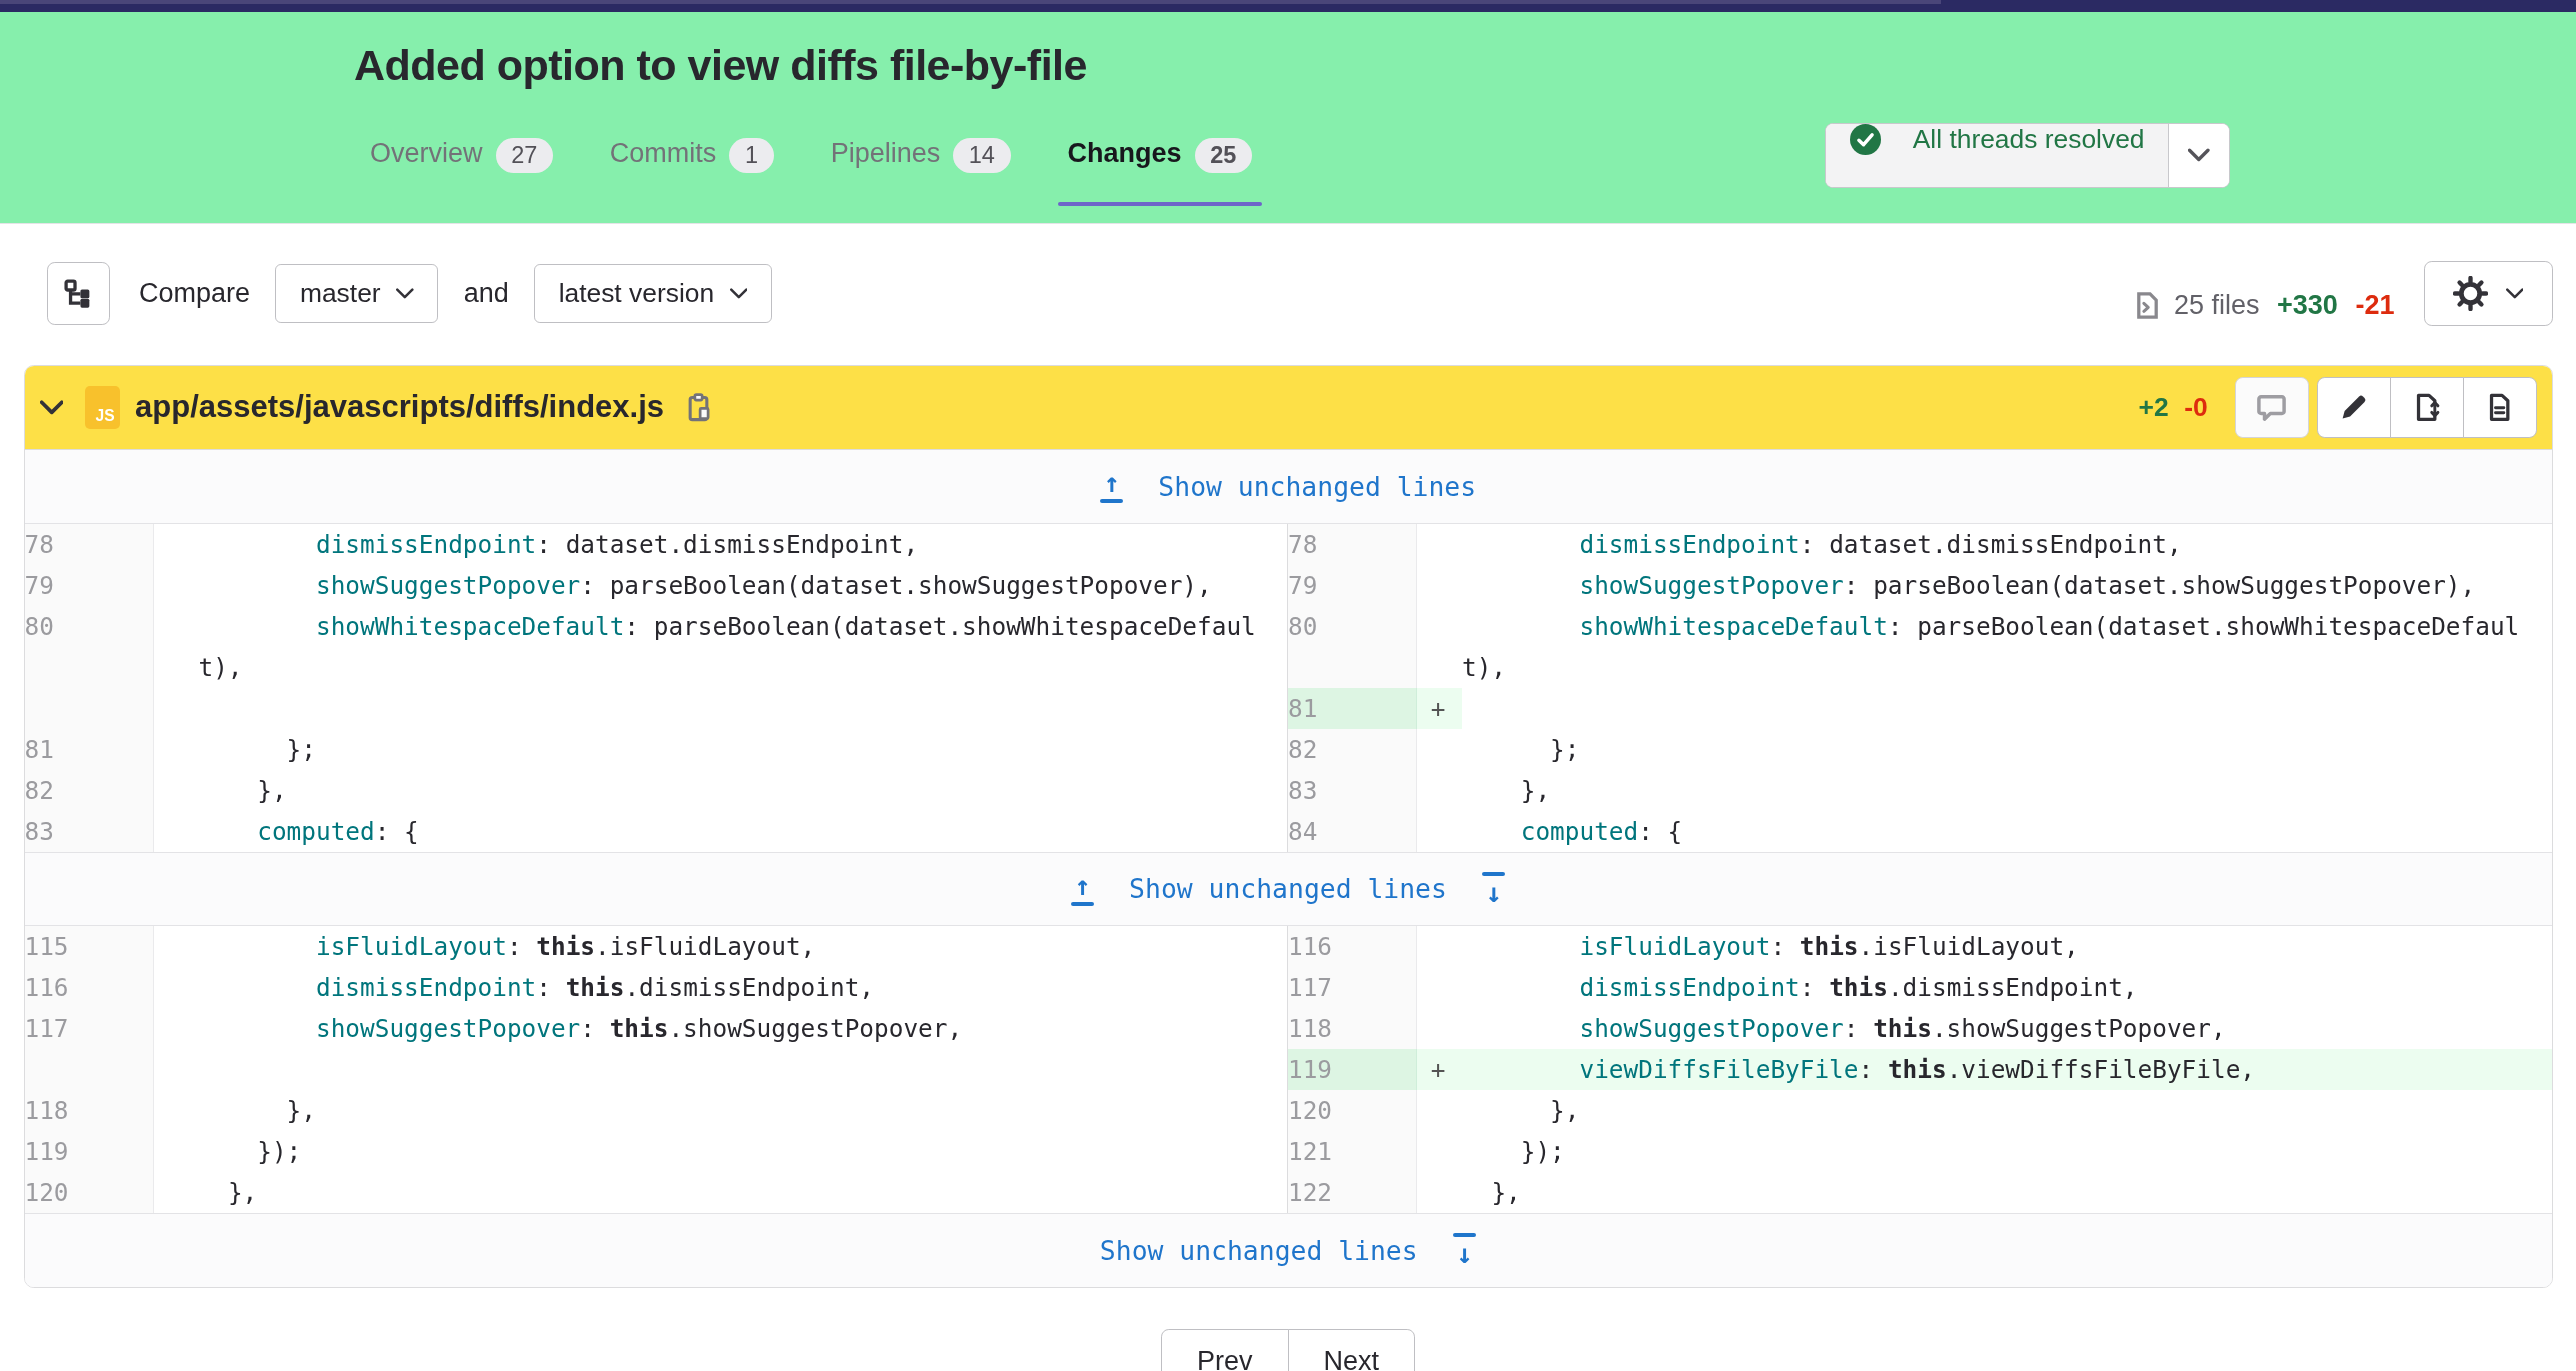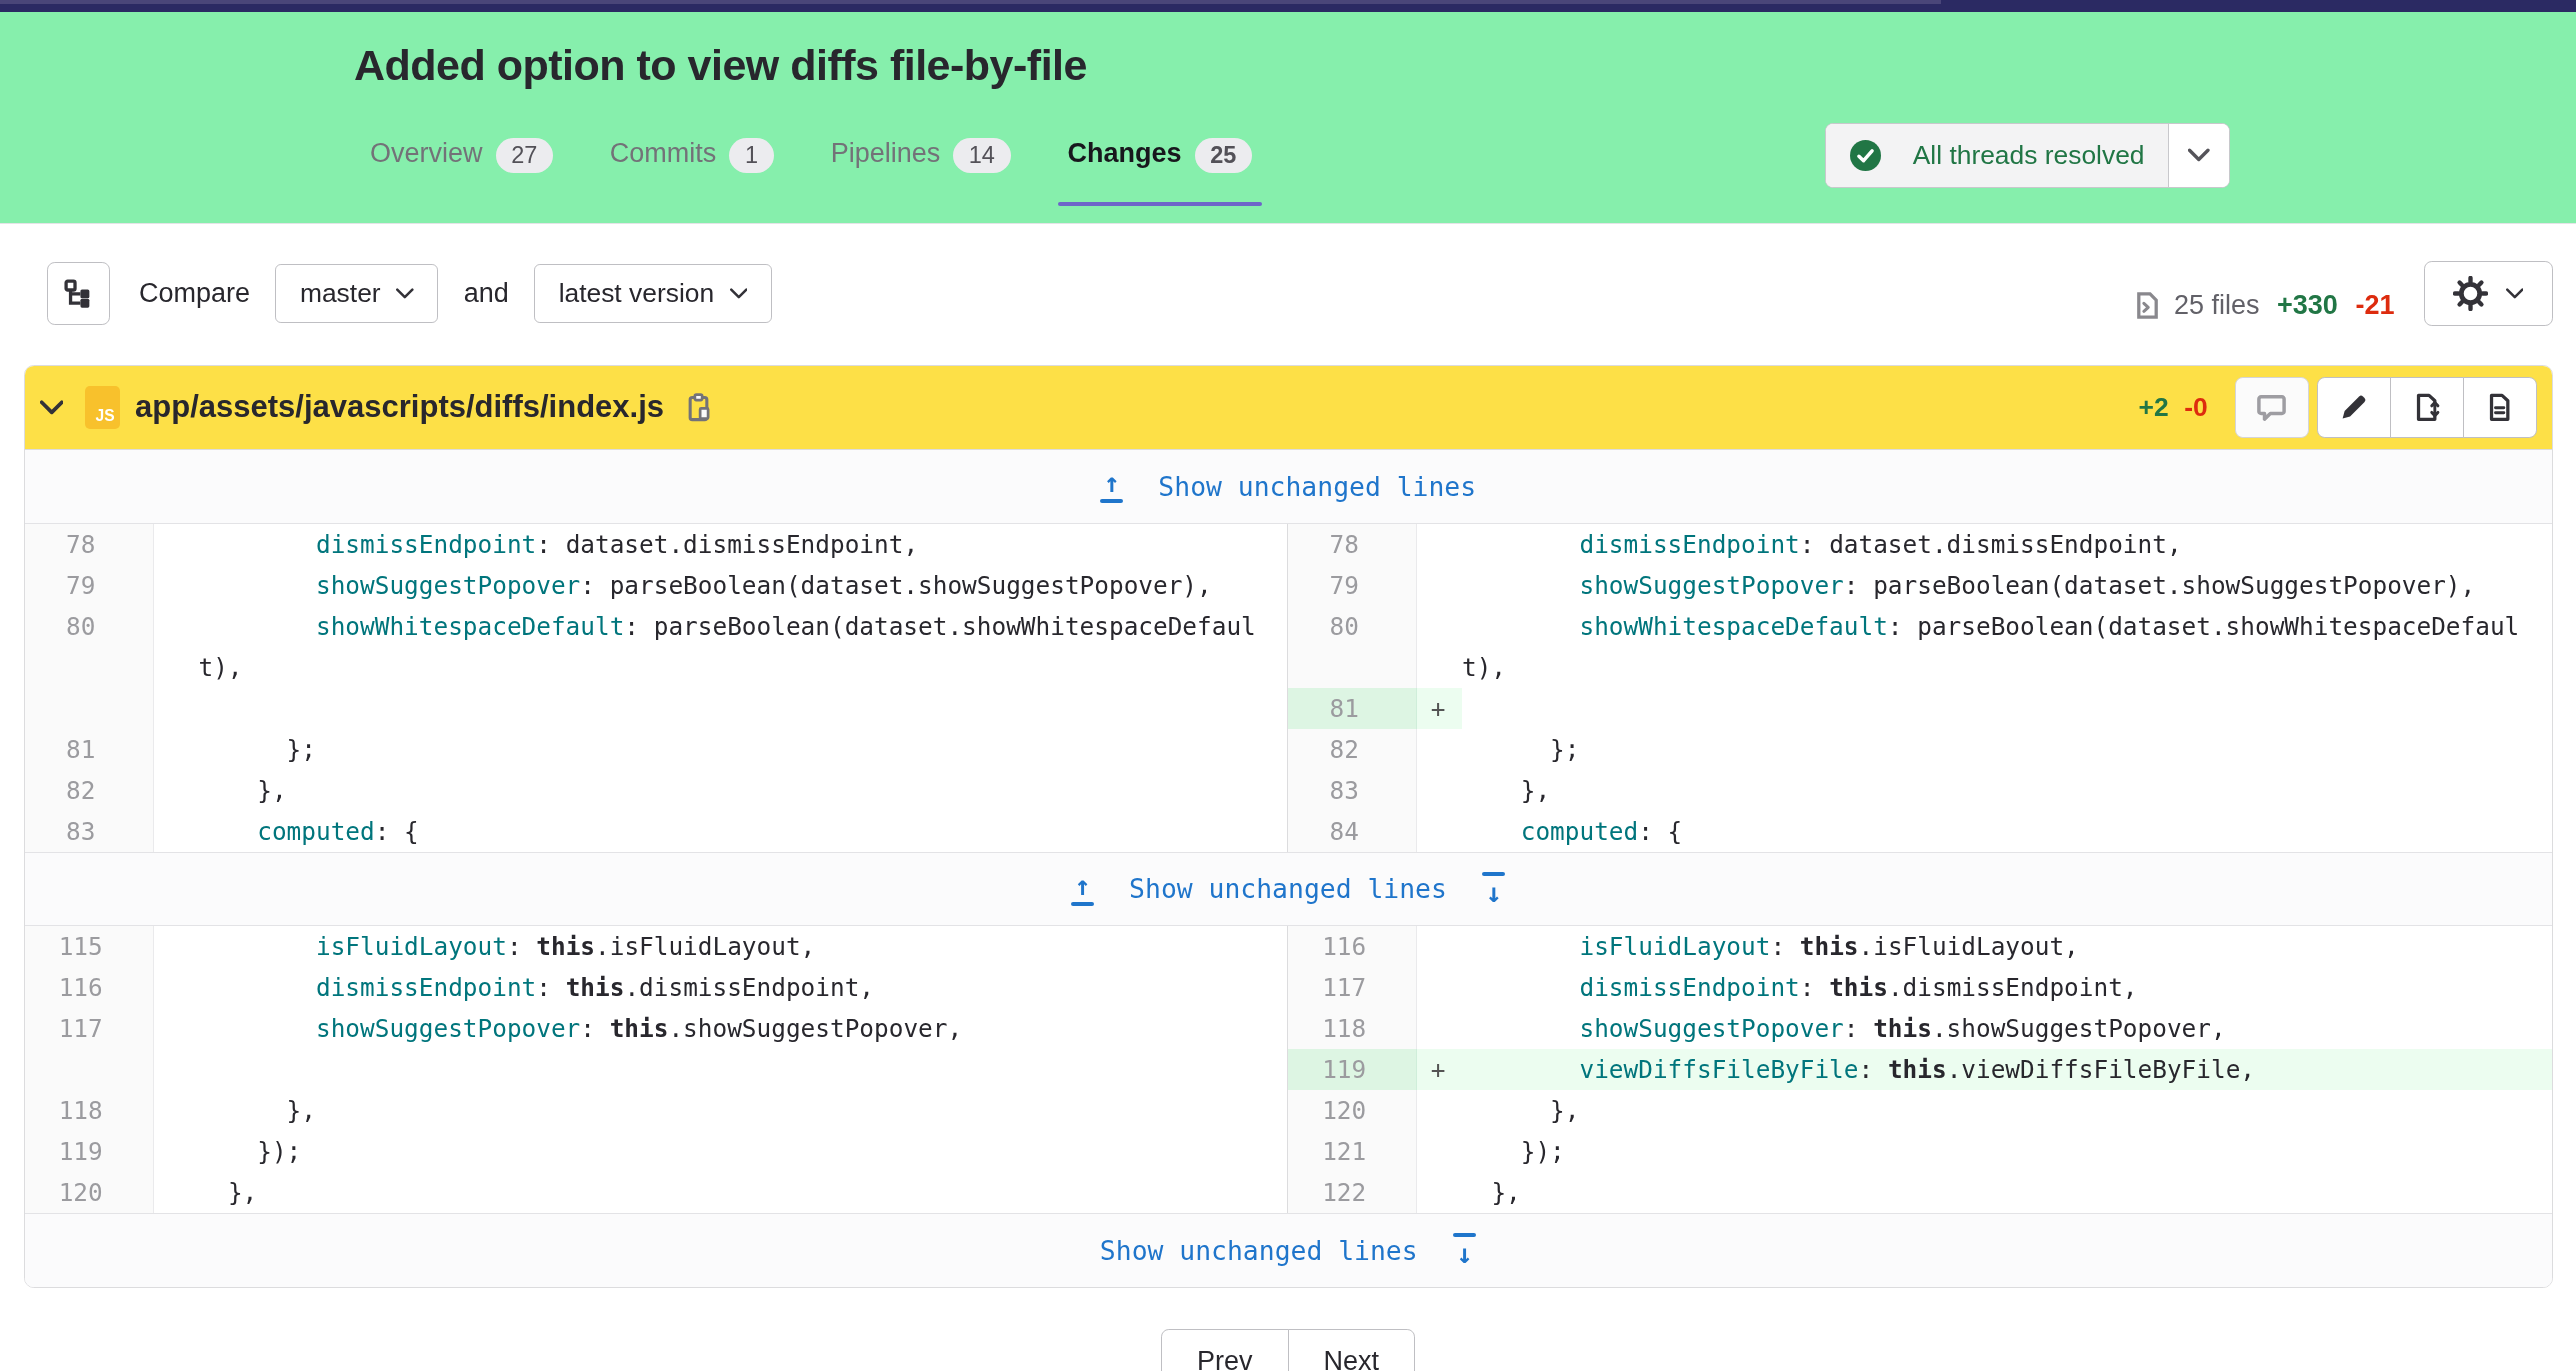--- a/index.html
+++ b/index.html
@@ -18,21 +18,21 @@
   .header { border-bottom:1px solid #e4e4e7; padding-top:29px; background:#86efac; }
   .mr-title { margin:0 346px 33px 354px; font-size:43px; font-weight:700; letter-spacing:-0.5px; color:#28272d; }
   .tabs-row { display:flex; align-items:center; margin:0 346px 0 370px; padding-bottom:35px; }
   .tabs { display:flex; gap:57px; }
   .tab { display:inline-flex; align-items:flex-start; gap:13px; font-size:27px; color:#737278; position:relative; cursor:pointer; }
   .tab .badge { background:#ececef; color:#535158; border-radius:977px; padding:3.9px 15.6px; font-size:23.5px; }
   .tab.active { color:#18171d; font-weight:700; }
   .tab.active::after { content:""; position:absolute; left:-9.8px; right:-9.8px; top:calc(100% + 29px); height:4.9px; background:#6e64c9; border-radius:2.9px; }
   .spacer { flex:1; }
   .resolved-btn { display:flex; align-items:stretch; border:1px solid #c8c8cc; border-radius:7.8px; overflow:hidden; height:65px; background:#fff; cursor:pointer; }
-  .resolved-main { display:flex; align-items:center; gap:32px; padding:0 23.5px; background:#f3f3f4; color:#217645; font-size:26.4px; }
+  .resolved-main { display:flex; gap:32px; padding:0 23.5px; background:#f3f3f4; color:#217645; font-size:26.4px; }
   .resolved-caret { display:flex; align-items:center; justify-content:center; width:61px; border-left:1px solid #c8c8cc; background:#fff; }
 
   
   .toolbar { display:flex; align-items:center; margin:37px 23.5px 39px 47px; height:65px; }
   .icon-btn { display:flex; align-items:center; justify-content:center; background:#fff; border:1px solid #bfbfc3; border-radius:7.8px; cursor:pointer; }
   .tree-btn { width:63px; height:63px; }
   .lbl { font-size:27px; color:#28272d; }
   .compare-lbl { margin-left:29px; }
   .dd-btn { display:inline-flex; align-items:center; gap:15.6px; height:59px; padding:0 23.5px; margin-left:25.4px; background:#fff; border:1px solid #bfbfc3; border-radius:5.9px; font-size:26.4px; color:#28272d; cursor:pointer; }
   .and-lbl { margin-left:25.4px; }
@@ -64,21 +64,21 @@
   .x-arrow { display:inline-flex; flex-direction:column; align-items:center; line-height:1; font-size:27px; font-weight:700; }
   .x-arrow .bar { width:23.5px; height:3.9px; background:#1f75cb; border-radius:2px; }
   .x-arrow.up .bar { margin-top:2.9px; }
   .x-arrow.down .bar { margin-bottom:2.9px; }
 
   
   .diff { display:flex; }
   .pane { width:50%; }
   .pane.left { border-right:1px solid #dcdcde; }
   .drow { display:flex; min-height:41px; line-height:41px; font-family:"DejaVu Sans Mono", monospace; font-size:24.4px; }
-  .gutter { flex:none; width:129px; background:#fafafa; border-right:1px solid #eaeaec; text-align:center; padding-right:15.6px; color:#9b9b9f; cursor:pointer; }
+  .gutter { flex:none; width:129px; background:#fafafa; border-right:1px solid #eaeaec; text-align:left; padding-right:15.6px; color:#9b9b9f; cursor:pointer; }
   .marker { flex:none; width:45px; padding-left:13.7px; color:#545454; }
   .codecell { flex:1; white-space:pre-wrap; word-break:break-all; padding-right:23.5px; color:#28272d; }
   .drow.added .gutter { background:#ddf5e3; border-right-color:#cfeeda; }
   .drow.added .marker, .drow.added .codecell { background:#ecfdf0; }
   .c-p  { color:#28272d; }
   .c-na { color:#00757c; }
   .c-k  { color:#28272d; font-weight:700; }
 
   
   .pager { display:flex; justify-content:center; margin-top:41px; }

